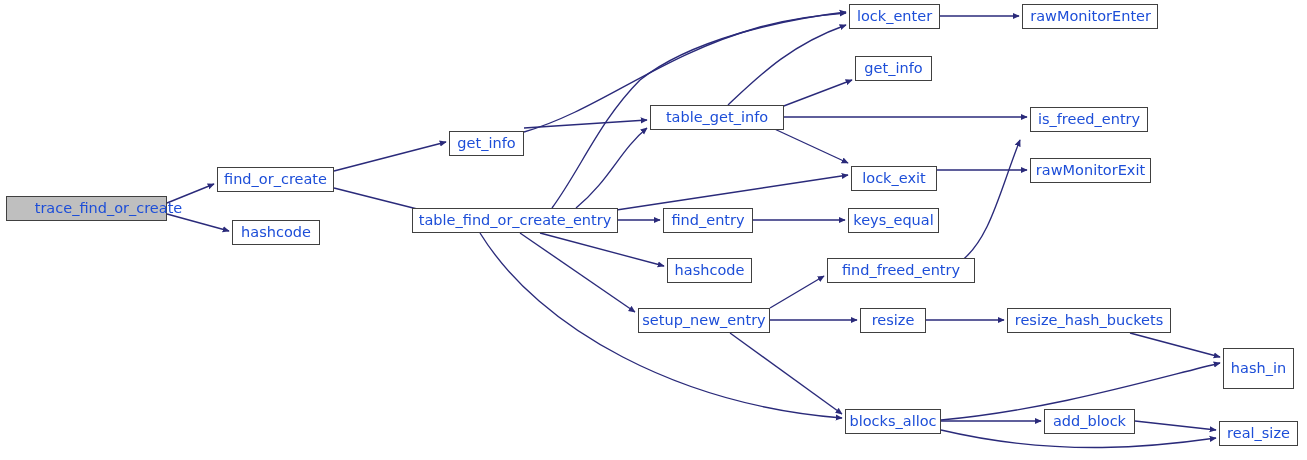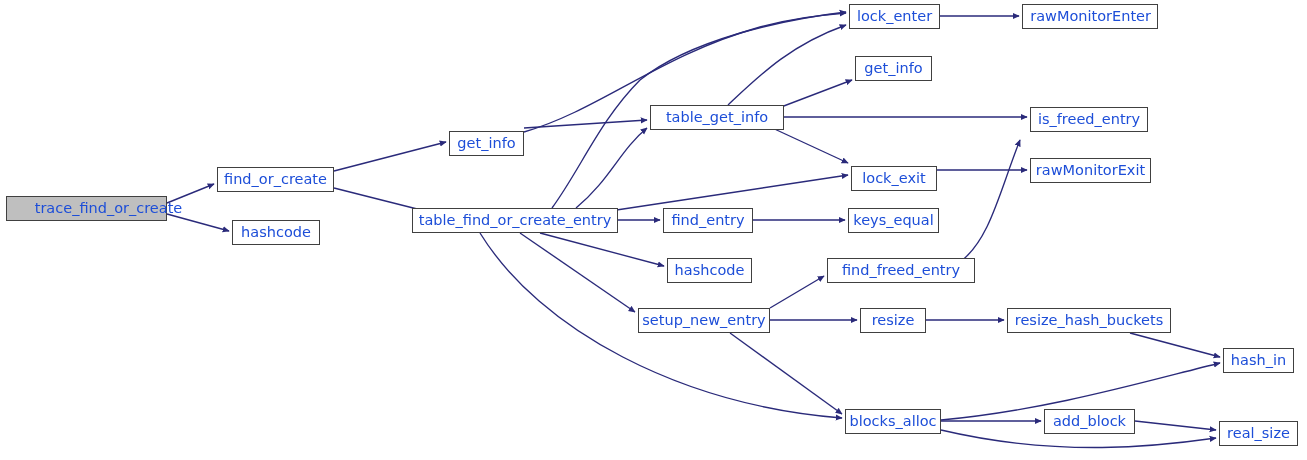--- a/index.html
+++ b/index.html
@@ -144,21 +144,21 @@
       </div>
       <div class="gnode" style="left: 638px; top: 308px; width: 132px; height: 25px;">
         <span>setup_new_entry</span>
       </div>
       <div class="gnode" style="left: 860px; top: 308px; width: 66px; height: 25px;">
         <span>resize</span>
       </div>
       <div class="gnode" style="left: 1007px; top: 308px; width: 164px; height: 25px;">
         <span>resize_hash_buckets</span>
       </div>
-      <div class="gnode" style="left: 1223px; top: 348px; width: 71px; height: 25px;">
+      <div class="gnode" style="left: 1223px; top: 348px; width: 71px; height: 41px;">
         <span>hash_in</span>
       </div>
       <div class="gnode" style="left: 845px; top: 409px; width: 96px; height: 25px;">
         <span>blocks_alloc</span>
       </div>
       <div class="gnode" style="left: 1044px; top: 409px; width: 91px; height: 25px;">
         <span>add_block</span>
       </div>
       <div class="gnode" style="left: 1219px; top: 421px; width: 79px; height: 25px;">
         <span>real_size</span>

